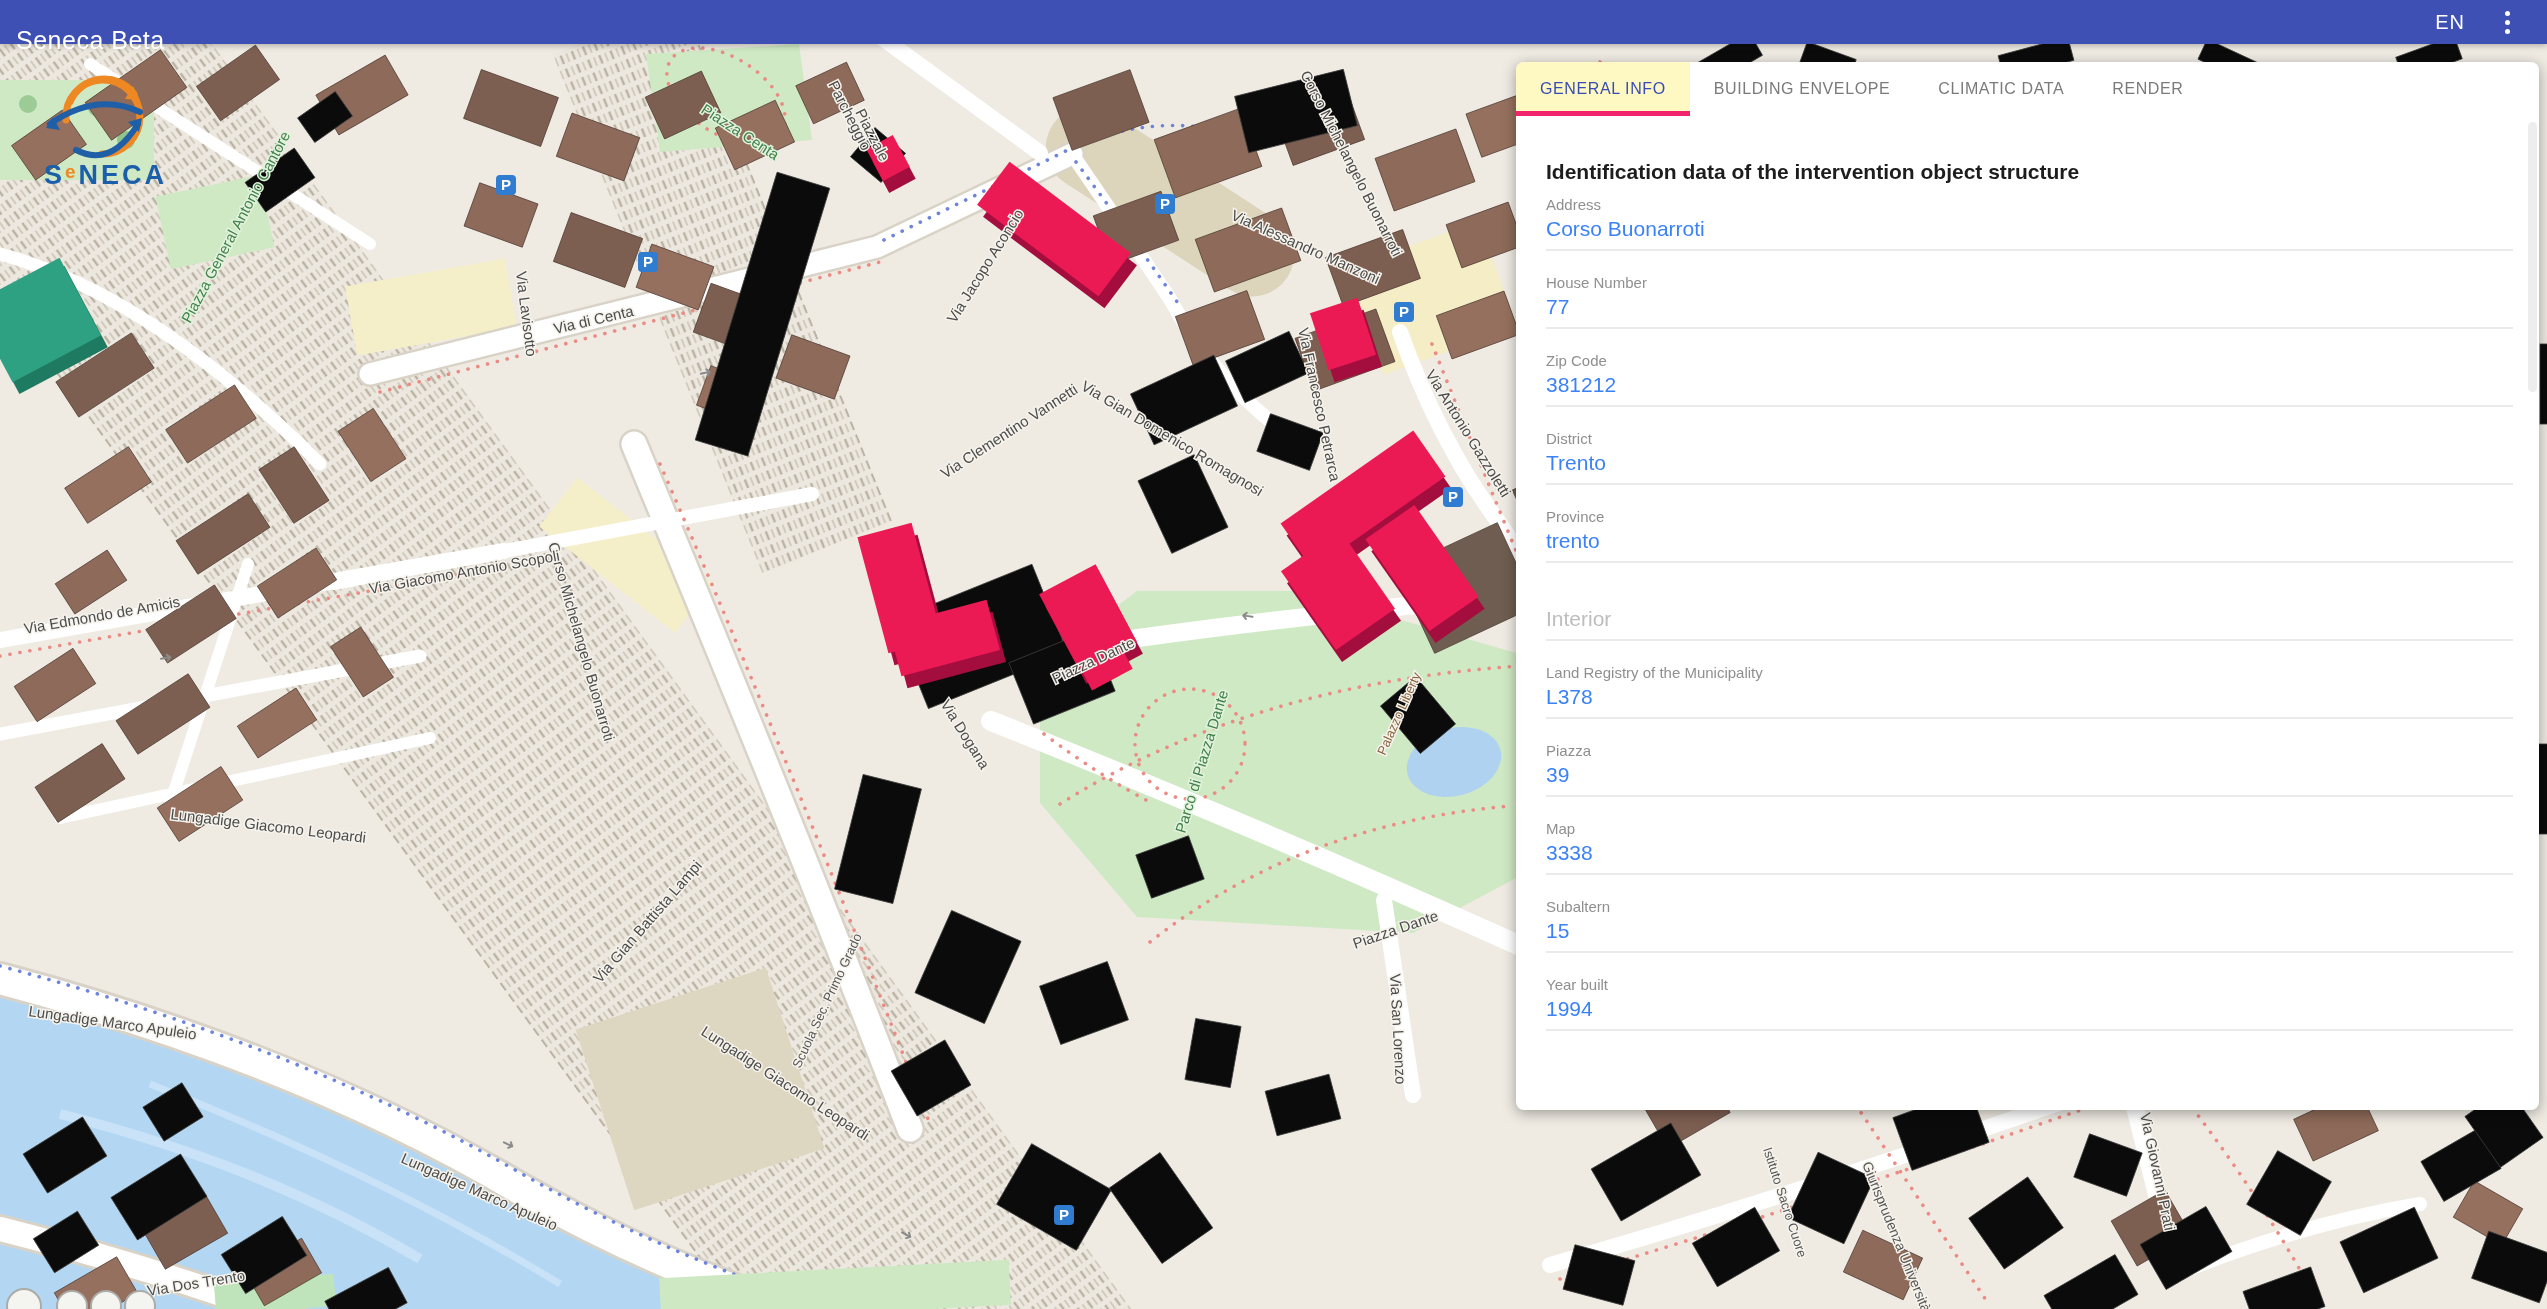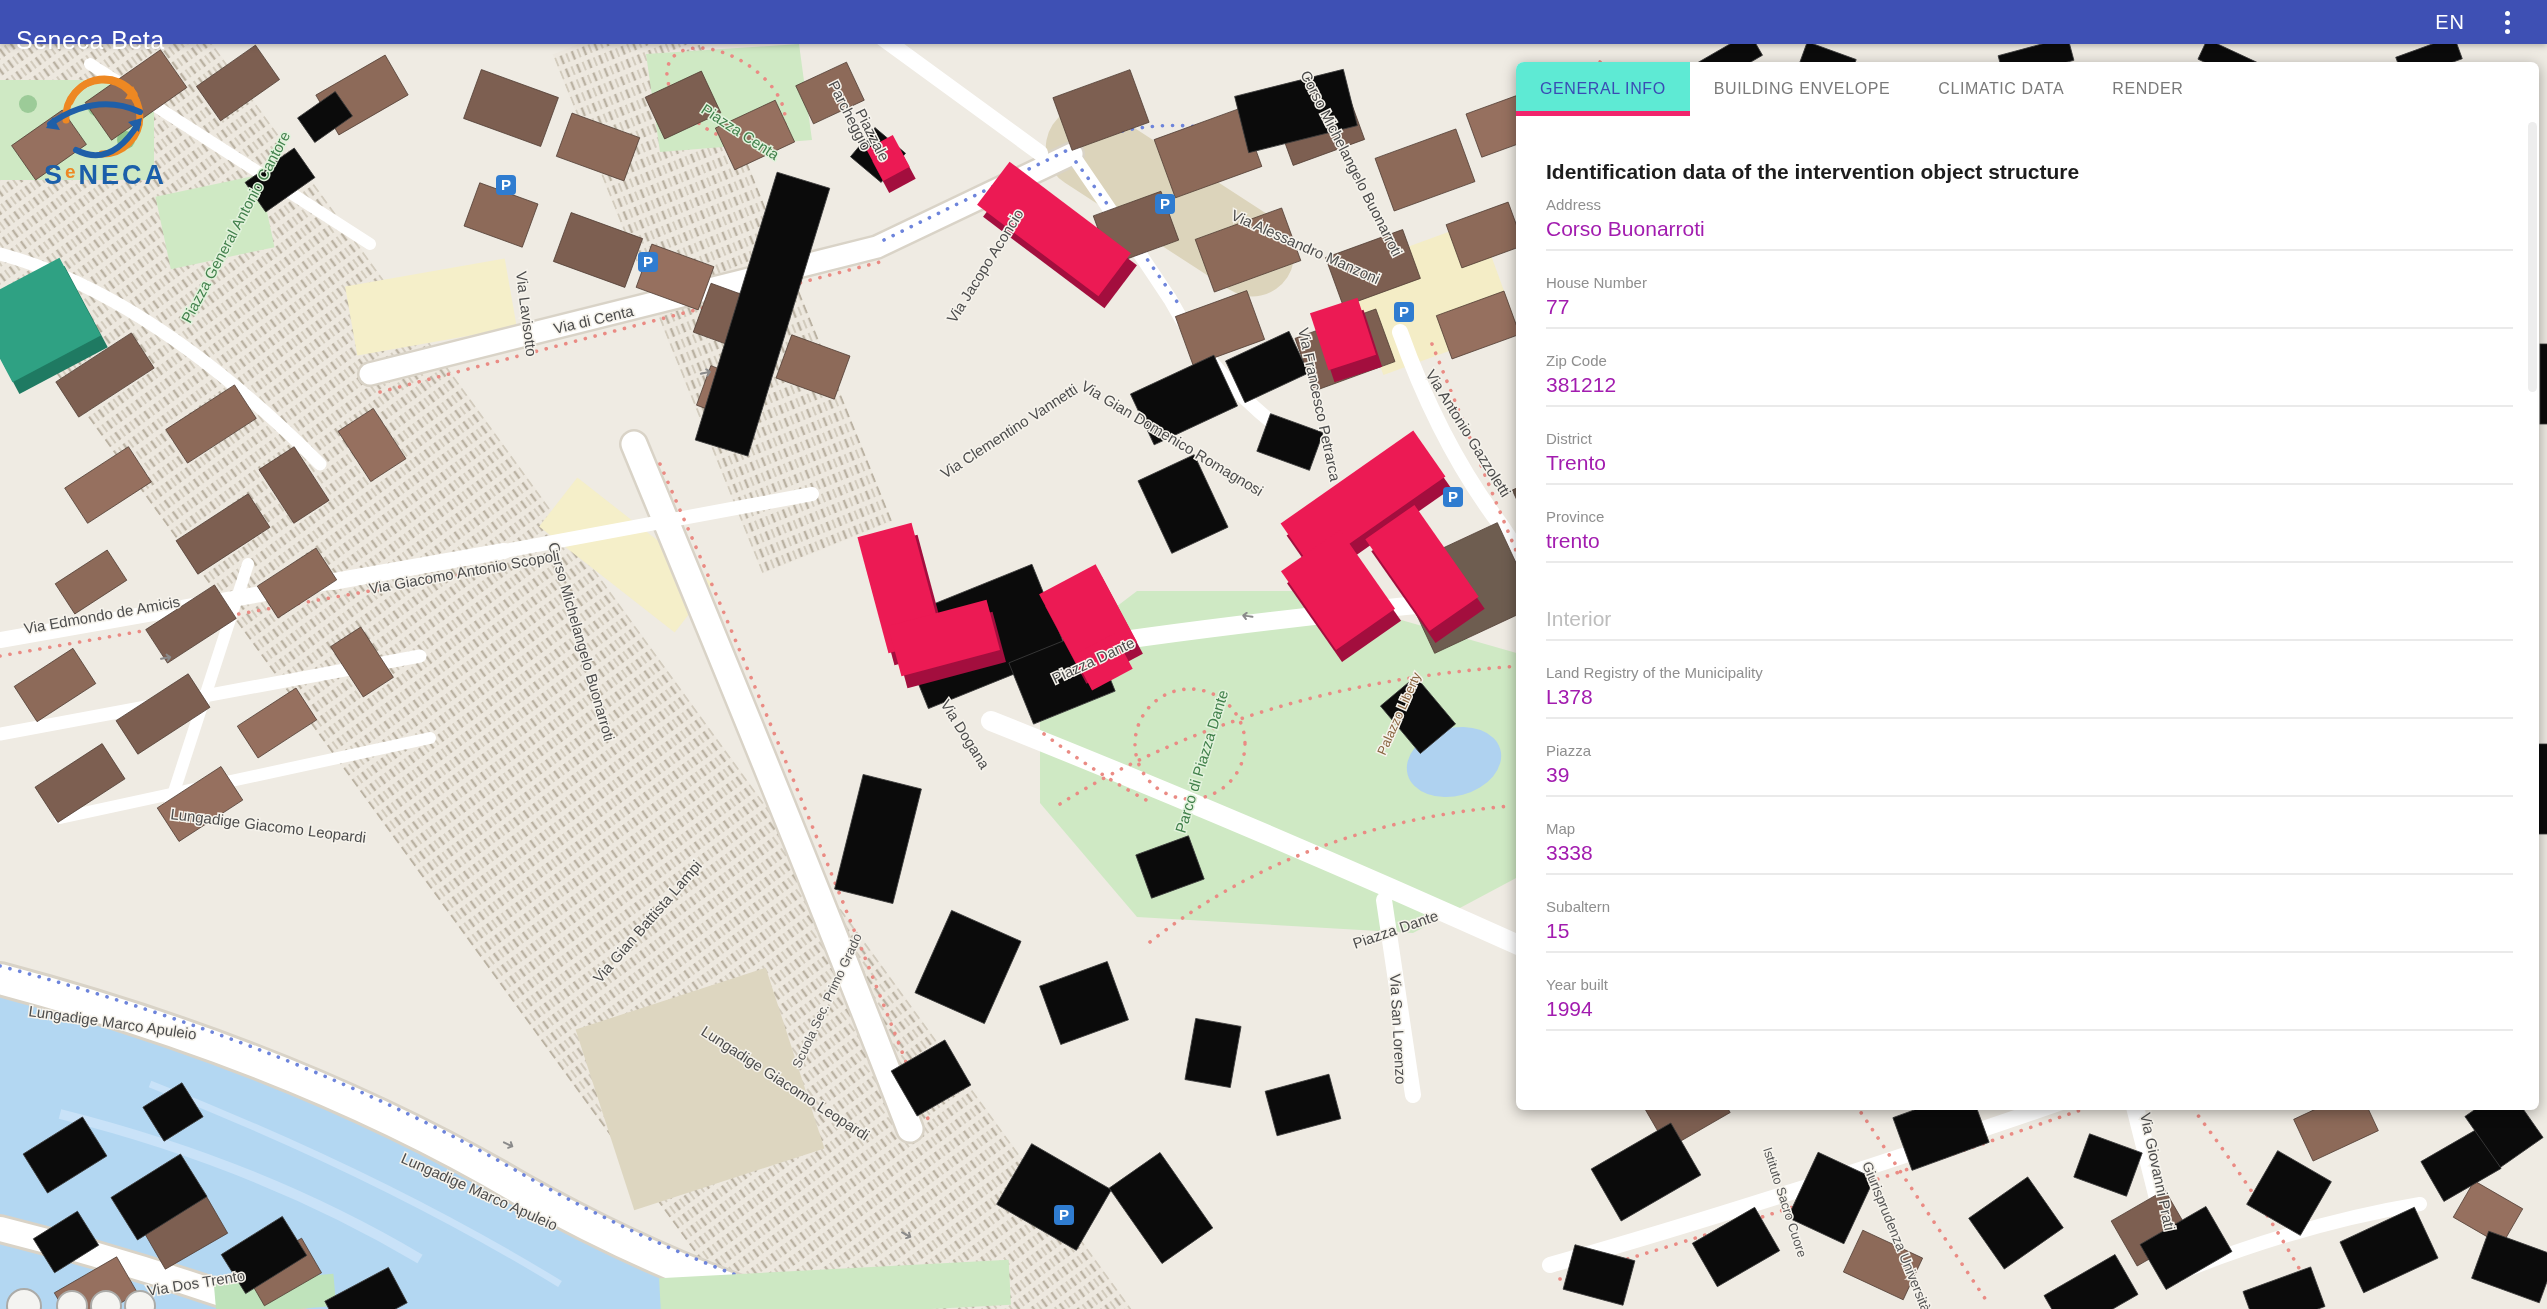--- a/index.html
+++ b/index.html
@@ -26,28 +26,28 @@
   .dotb{stroke:#6D84DB;stroke-width:3.6;fill:none;stroke-dasharray:.1 10;stroke-linecap:round;}
   .blk{stroke:#3a3a3a;stroke-width:.8;}
   
   #logo{position:absolute;left:36px;top:72px;width:130px;height:126px;z-index:30;}
   
   #panel{position:absolute;left:1516px;top:62px;width:1023px;height:1048px;background:#fff;
     border-radius:8px;box-shadow:0 3px 14px rgba(0,0,0,.35);z-index:50;overflow:hidden;}
   #tabs{display:flex;height:54px;}
   .tab{position:relative;display:flex;align-items:center;padding:0 24px;font-size:16px;
     letter-spacing:.6px;color:#7a7a7a;cursor:pointer;text-transform:uppercase;}
-  .tab.active{background:#5eead4;color:#3A4CB4;}
+  .tab.active{background:#fef9c3;color:#3A4CB4;}
   .tab.active::after{content:"";position:absolute;left:0;right:0;bottom:0;height:5px;background:#F1256D;}
   #content{padding:0 26px 0 30px;}
   #content h2{font-size:21px;color:#1d1d1d;margin:44px 0 0 0;font-weight:bold;}
   .field{margin-top:23px;padding-bottom:8px;border-bottom:2px solid #EAEAEA;}
   .field.first{margin-top:12px;}
   .f-label{font-size:15px;line-height:17px;min-height:17px;color:#8F8F8F;}
-  .f-value{font-size:21px;line-height:25px;min-height:25px;color:#a21caf;margin-top:3px;cursor:text;}
+  .f-value{font-size:21px;line-height:25px;min-height:25px;color:#3b82f6;margin-top:3px;cursor:text;}
   .f-value.placeholder{color:#BDBDBD;}
   #scrollthumb{position:absolute;right:2px;top:60px;width:9px;height:270px;background:#EDEDED;border-radius:5px;}
 </style>
 </head>
 <body>
 
 <div id="appbar">
   <div class="title">Seneca Beta</div>
   <div class="right">
     <div class="lang">EN</div>

